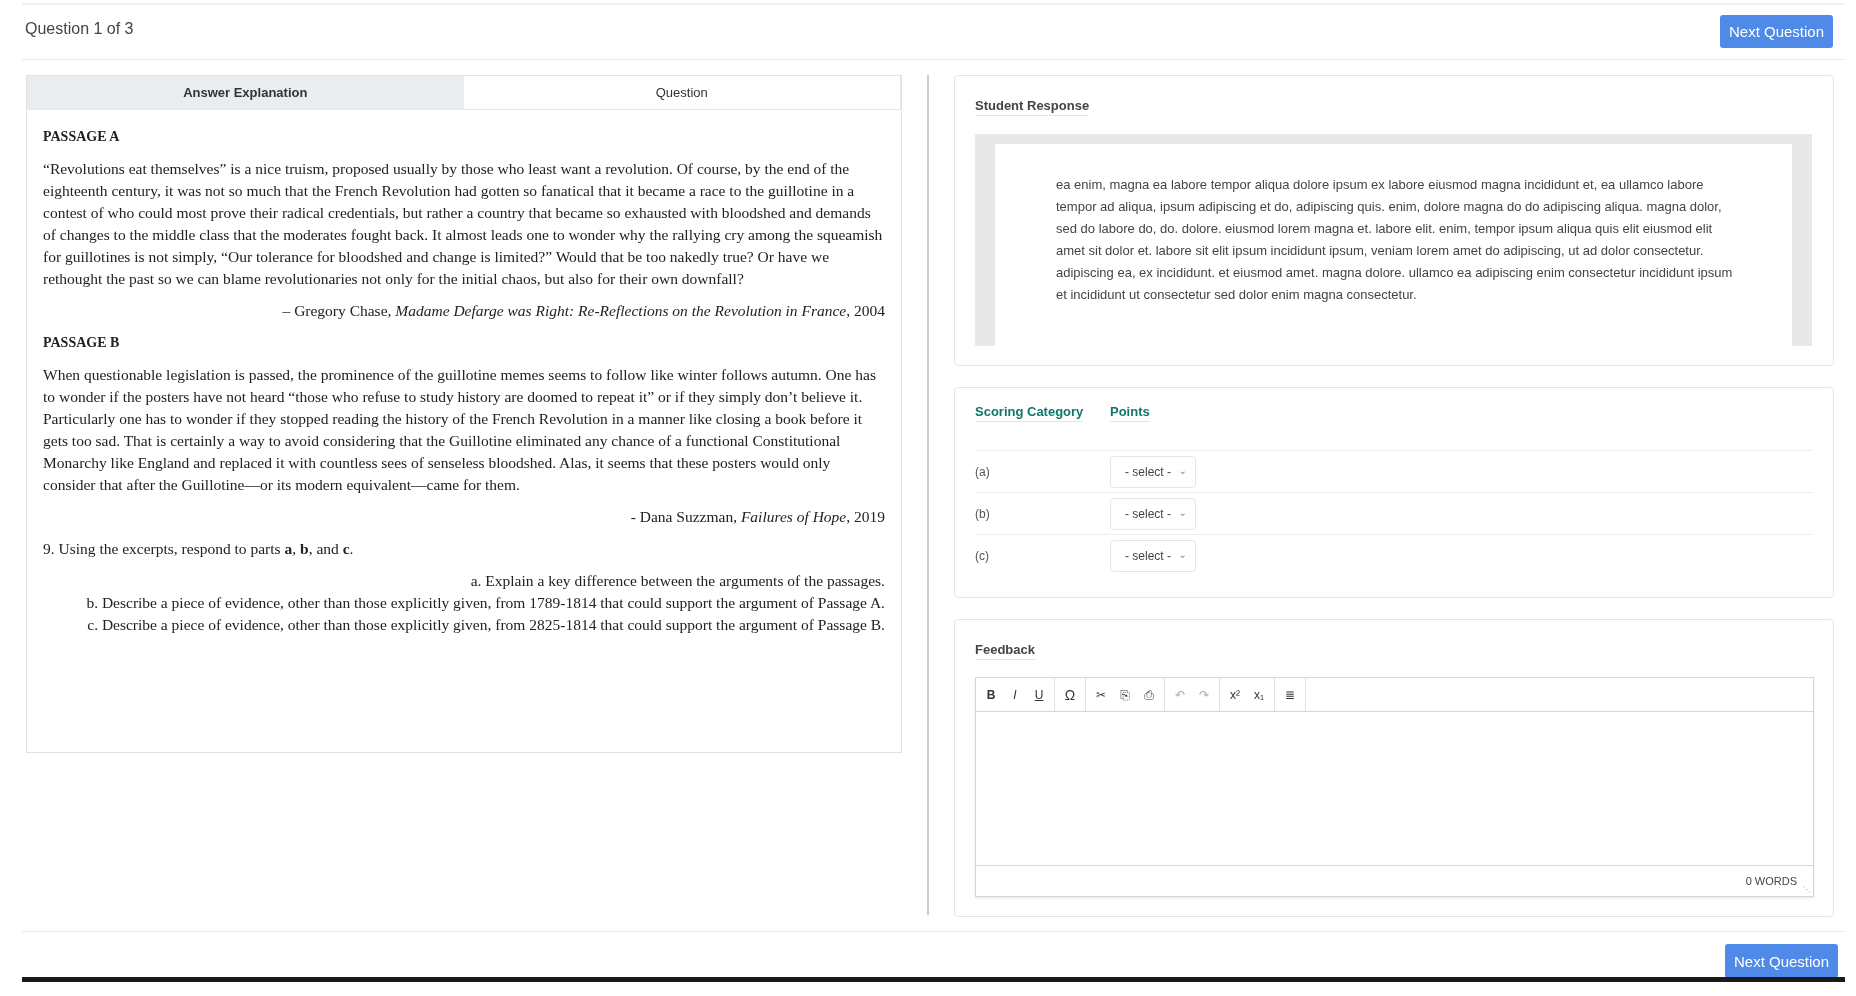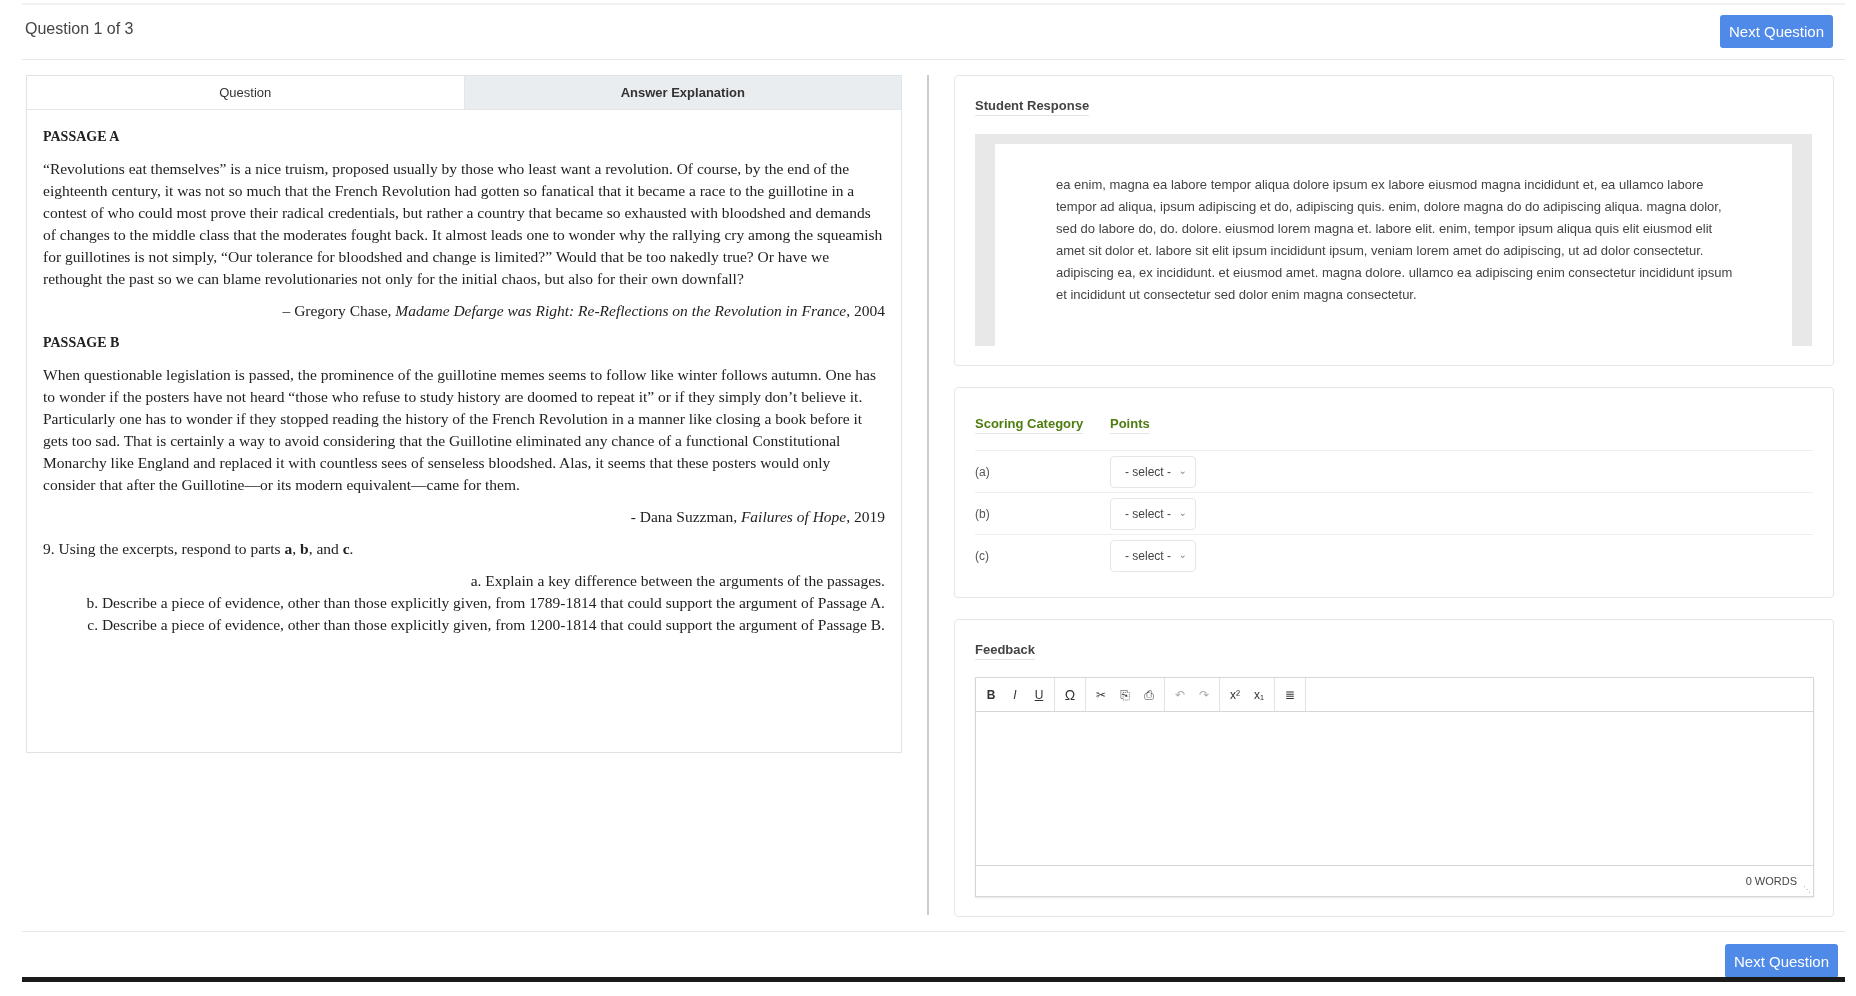--- a/index.html
+++ b/index.html
@@ -28,21 +28,21 @@
   .vdivider{position:absolute;left:927px;top:75px;width:2px;height:840px;background:#c9cdd0;}
 
   .card{position:absolute;border:1px solid #e2e7ea;border-radius:4px;background:#fff;}
   .card-title{position:absolute;font-size:13px;font-weight:bold;color:#444;border-bottom:1px solid #e5e5e5;padding-bottom:2px;}
   .resp-card{left:954px;top:75px;width:878px;height:289px;}
   .resp-outer{position:absolute;left:20px;top:58px;width:837px;height:212px;background:#e8e8e8;}
   .resp-inner{position:absolute;left:20px;top:10px;width:797px;height:216px;background:#fff;}
   .resp-text{position:absolute;left:61px;top:30px;width:680px;font-size:13px;line-height:22px;color:#444;}
 
   .score-card{left:954px;top:387px;width:878px;height:209px;}
-  .score-head{position:absolute;top:28px;font-size:13px;font-weight:bold;color:#4d7c0f;border-bottom:1px solid #e5e5e5;padding-bottom:2px;}
+  .score-head{position:absolute;top:16px;font-size:13px;font-weight:bold;color:#0f766e;border-bottom:1px solid #e5e5e5;padding-bottom:2px;}
   .score-row{position:absolute;left:20px;right:20px;height:42px;border-top:1px solid #eceff1;}
   .score-label{position:absolute;left:0;top:14px;font-size:12px;color:#555;}
   .select{position:absolute;left:135px;top:5px;width:84px;height:30px;border:1px solid #e3e7ea;border-radius:4px;font-size:12px;color:#444;display:flex;align-items:center;cursor:pointer;background:#fff;}
   .select span.t{margin-left:14px;}
   .select .chev{position:absolute;right:8px;top:8px;font-size:10px;color:#888;}
 
   .fb-card{left:954px;top:619px;width:878px;height:296px;}
   .editor{position:absolute;left:20px;top:57px;width:837px;height:218px;border:1px solid #d6d6d6;box-shadow:0 1px 2px rgba(0,0,0,.1);}
   .toolbar{height:33px;border-bottom:1px solid #d6d6d6;display:flex;align-items:center;background:#fff;}
   .tgroup{display:flex;align-items:center;height:100%;border-right:1px solid #e2e2e2;padding:0 3px;}
@@ -56,35 +56,35 @@
 </head>
 <body>
 
 <div class="topline"></div>
 <div class="qcount">Question 1 of 3</div>
 <button class="btn-next btn-top">Next Question</button>
 <div class="hr1"></div>
 
 <div class="leftcard">
   <div class="tabs">
+    <div class="tab inactive">Answer Explanation</div>
     <div class="tab active">Question</div>
-    <div class="tab inactive">Answer Explanation</div>
   </div>
   <div class="passage">
     <h4>PASSAGE A</h4>
     <p>“Revolutions eat themselves” is a nice truism, proposed usually by those who least want a revolution. Of course, by the end of the eighteenth century, it was not so much that the French Revolution had gotten so fanatical that it became a race to the guillotine in a contest of who could most prove their radical credentials, but rather a country that became so exhausted with bloodshed and demands of changes to the middle class that the moderates fought back. It almost leads one to wonder why the rallying cry among the squeamish for guillotines is not simply, “Our tolerance for bloodshed and change is limited?” Would that be too nakedly true? Or have we rethought the past so we can blame revolutionaries not only for the initial chaos, but also for their own downfall?</p>
     <p class="cite"><span>– Gregory Chase, </span><i>Madame Defarge was Right: Re-Reflections on the Revolution in France</i><span>, 2004</span></p>
     <h4>PASSAGE B</h4>
     <p>When questionable legislation is passed, the prominence of the guillotine memes seems to follow like winter follows autumn. One has to wonder if the posters have not heard “those who refuse to study history are doomed to repeat it” or if they simply don’t believe it. Particularly one has to wonder if they stopped reading the history of the French Revolution in a manner like closing a book before it gets too sad. That is certainly a way to avoid considering that the Guillotine eliminated any chance of a functional Constitutional Monarchy like England and replaced it with countless sees of senseless bloodshed. Alas, it seems that these posters would only consider that after the Guillotine—or its modern equivalent—came for them.</p>
     <p class="cite"><span>- Dana Suzzman, </span><i>Failures of Hope</i><span>, 2019</span></p>
     <p><span>9. Using the excerpts, respond to parts </span><b>a</b><span>, </span><b>b</b><span>, and </span><b>c</b><span>.</span></p>
     <ol>
       <li>a. Explain a key difference between the arguments of the passages.</li>
       <li>b. Describe a piece of evidence, other than those explicitly given, from 1789-1814 that could support the argument of Passage A.</li>
-      <li>c. Describe a piece of evidence, other than those explicitly given, from 1200-1814 that could support the argument of Passage B.</li>
+      <li>c. Describe a piece of evidence, other than those explicitly given, from 2825-1814 that could support the argument of Passage B.</li>
     </ol>
   </div>
 </div>
 
 <div class="vdivider"></div>
 
 <div class="card resp-card">
   <div class="card-title" style="left:20px;top:22px;">Student Response</div>
   <div class="resp-outer">
     <div class="resp-inner">

